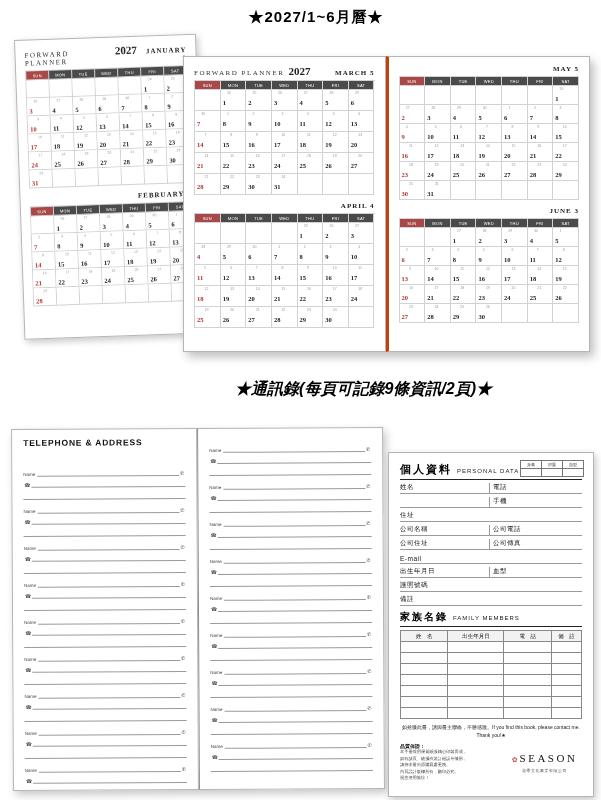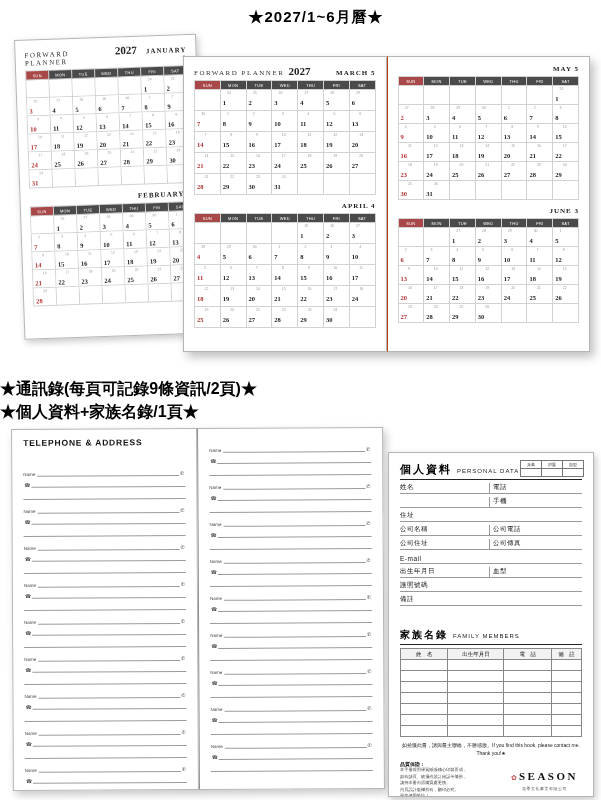--- a/index.html
+++ b/index.html
@@ -1,29 +1,29 @@
 <!DOCTYPE html>
 <html><head>
 <meta charset="utf-8">
 <style>
   *{margin:0;padding:0;box-sizing:border-box;}
   html,body{width:601px;height:800px;}
   body{background:#ffffff;font-family:"Liberation Sans",sans-serif;color:#1a1a1a;position:relative;overflow:hidden;}
 
   .big-title{position:absolute;left:5px;width:601px;text-align:center;font-weight:bold;font-size:15px;letter-spacing:1px;color:#000;padding-left:21px;}
   #t-top{top:8px;}
-  .mid-wrap{position:absolute;top:378px;left:0;width:492px;text-align:left;font-weight:bold;font-size:16px;line-height:1.42;color:#000;}
+  .mid-wrap{position:absolute;top:378px;left:0;width:492px;text-align:right;font-weight:bold;font-size:16px;line-height:1.42;color:#000;font-style:italic;}
 
   .page{position:absolute;background:#fff;border:1px solid #b5b5b5;box-shadow:2px 3px 7px rgba(0,0,0,.22);}
 
   
   #cal-left{left:14px;top:40px;width:182px;height:300px;transform:rotate(-2deg);transform-origin:top left;padding:7px 9px;z-index:1;}
   #cal-spread{position:absolute;left:183px;top:56px;width:407px;height:296px;display:flex;z-index:2;box-shadow:4px 5px 9px rgba(0,0,0,.25);}
   .sp-page{flex:1;background:#fff;border:1px solid #b5b5b5;padding:8px 10px;overflow:hidden;}
-  .sp-page + .sp-page{border-left:1px solid #c2410c;}
+  .sp-page + .sp-page{border-left:3px solid #c2410c;}
 
   .fp-head{display:flex;align-items:baseline;gap:4px;}
   .fp-brand{font-family:"Liberation Serif",serif;font-size:7px;letter-spacing:1.5px;color:#333;}
   .fp-year{font-family:"Liberation Serif",serif;font-size:11px;font-weight:bold;color:#222;}
   .mlabel{font-family:"Liberation Serif",serif;font-size:7px;font-weight:bold;letter-spacing:1px;text-align:right;color:#222;margin-left:auto;}
   .mlabel.mid{margin-top:7px;margin-bottom:1px;}
 
   .cal{display:grid;grid-template-columns:repeat(7,1fr);border-left:1px solid #d2d2d2;border-top:1px solid #d2d2d2;margin-top:3px;}
   .dw{background:#4a4a4a;color:#fff;font-size:4px;text-align:center;padding:1.5px 0;border-right:1px solid #d2d2d2;border-bottom:1px solid #d2d2d2;letter-spacing:.3px;}
   .dw.s0{background:#a84848;}
@@ -45,39 +45,39 @@
   .rule{flex:1;border-bottom:1px solid #9a9a9a;}
   .el1 .rule,.el2 .rule,.el3 .rule{height:100%;}
   .elbl{font-size:4.5px;color:#444;padding-right:2px;}
   .eic,.pic{font-size:5px;color:#555;padding:0 1px;line-height:1;}
 
   
   #personal{left:388px;top:452px;width:206px;height:345px;padding:9px 11px 7px;overflow:hidden;}
   .mini-t{position:absolute;right:9px;top:7px;display:grid;grid-template-columns:repeat(3,21px);border-left:1px solid #777;border-top:1px solid #777;background:#fff;}
   .mini-t div{border-right:1px solid #777;border-bottom:1px solid #777;font-size:4px;text-align:center;height:8px;line-height:8px;color:#333;}
   .p-head,.f-head{display:flex;align-items:baseline;gap:5px;border-bottom:1.5px solid #222;padding-bottom:2px;}
-  .f-head{margin-top:22px;}
+  .f-head{margin-top:4px;}
   .p-zh{font-size:11px;font-weight:bold;letter-spacing:2px;color:#000;}
   .p-zh.sm{font-size:10px;}
   .p-en{font-size:6px;letter-spacing:1px;color:#222;}
   .prow{display:flex;height:14px;border-bottom:1px solid #9a9a9a;align-items:flex-end;}
   .half{flex:1;display:flex;align-items:flex-end;}
   .half.hr{border-left:1px solid #9a9a9a;padding-left:3px;}
   .plbl{font-size:6.5px;color:#111;padding-bottom:1px;letter-spacing:.5px;}
   .fam{display:grid;grid-template-columns:1.1fr 1.3fr 1.1fr .7fr;border-left:1px solid #888;border-top:1px solid #888;margin-top:3px;}
   .fam div{border-right:1px solid #888;border-bottom:1px solid #888;height:11px;}
   .fam .fh{font-size:5.5px;text-align:center;line-height:11px;background:#f2f2f2;color:#111;}
   .note{font-size:5px;color:#222;text-align:center;margin-top:5px;line-height:1.5;}
   .bottom{display:flex;margin-top:4px;gap:6px;}
   .fineprint{flex:1.35;}
   .fp-title{font-size:5px;font-weight:bold;color:#222;}
   .fp-lines div{font-size:4.2px;color:#444;line-height:1.55;}
   .brandbox{flex:1;text-align:center;padding-top:5px;}
   .flower{color:#c05050;font-size:7px;margin-right:2px;}
-  .season{font-size:11px;font-weight:bold;letter-spacing:2.5px;font-family:"Liberation Serif",serif;color:#111;}
+  .season{font-size:11px;font-weight:normal;letter-spacing:2.5px;font-family:"Liberation Serif",serif;color:#111;}
   .brand-sub{font-size:4px;color:#555;margin-top:2px;letter-spacing:.5px;}
 </style>
 </head>
 <body>
 
 <div id="canvas">
 
   <div class="big-title" id="t-top">★2027/1~6月曆★</div>
 
   <div class="page" id="cal-left">
@@ -379,21 +379,20 @@
           <div class="dc"><span class="n">30</span><span class="lu">26</span></div>
           <div class="dc"></div>
           <div class="dc"></div>
           <div class="dc"></div>
         </div>
     </div>
   </div>
 
   <div class="mid-wrap">
     <div>★通訊錄(每頁可記錄9條資訊/2頁)★</div>
-    <div>★個人資料+家族名錄/1頁★</div>
   </div>
 
   <div id="tel-spread">
     <div class="tel-page">
       <div class="ab-title">TELEPHONE &amp; ADDRESS</div>
       <div class="entries">
           <div class="entry">
             <div class="el1">
               <span class="elbl">Name</span>
               <span class="rule"></span>

